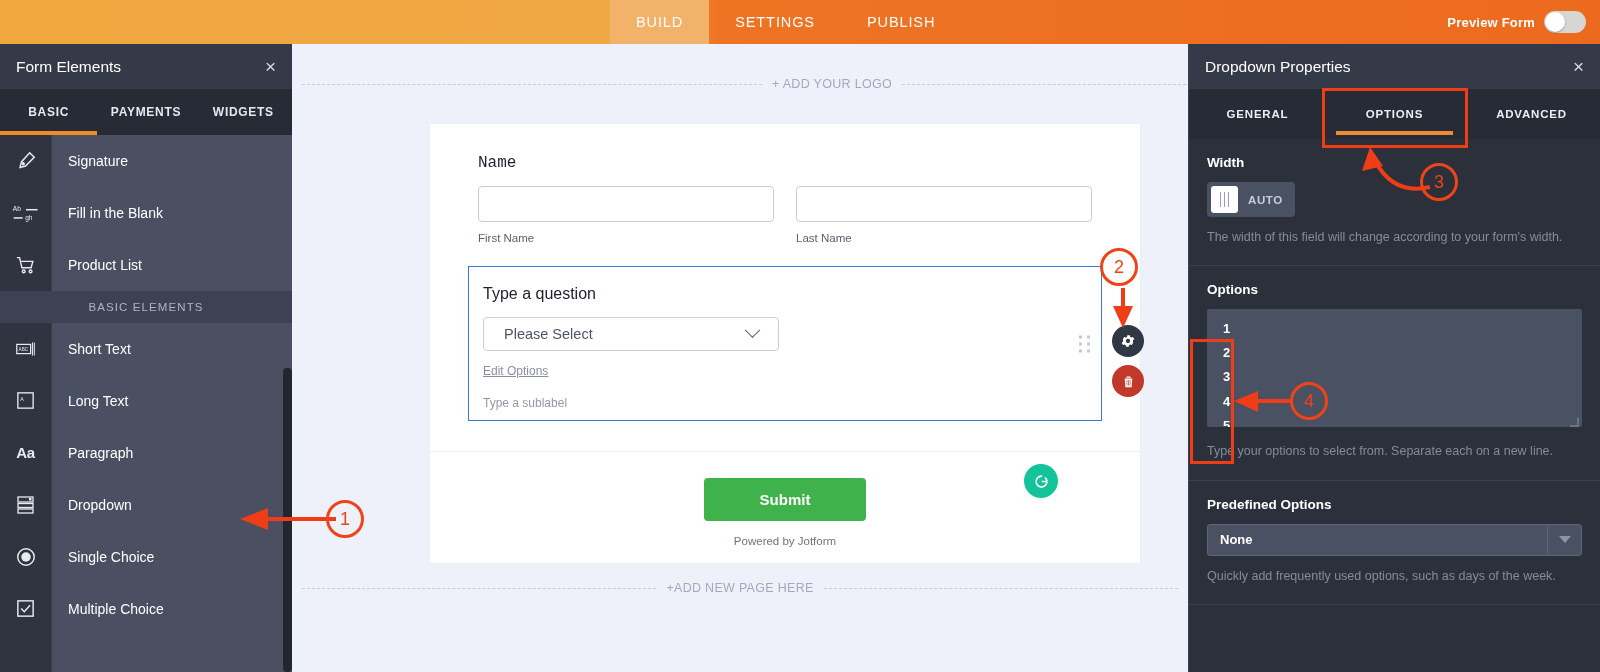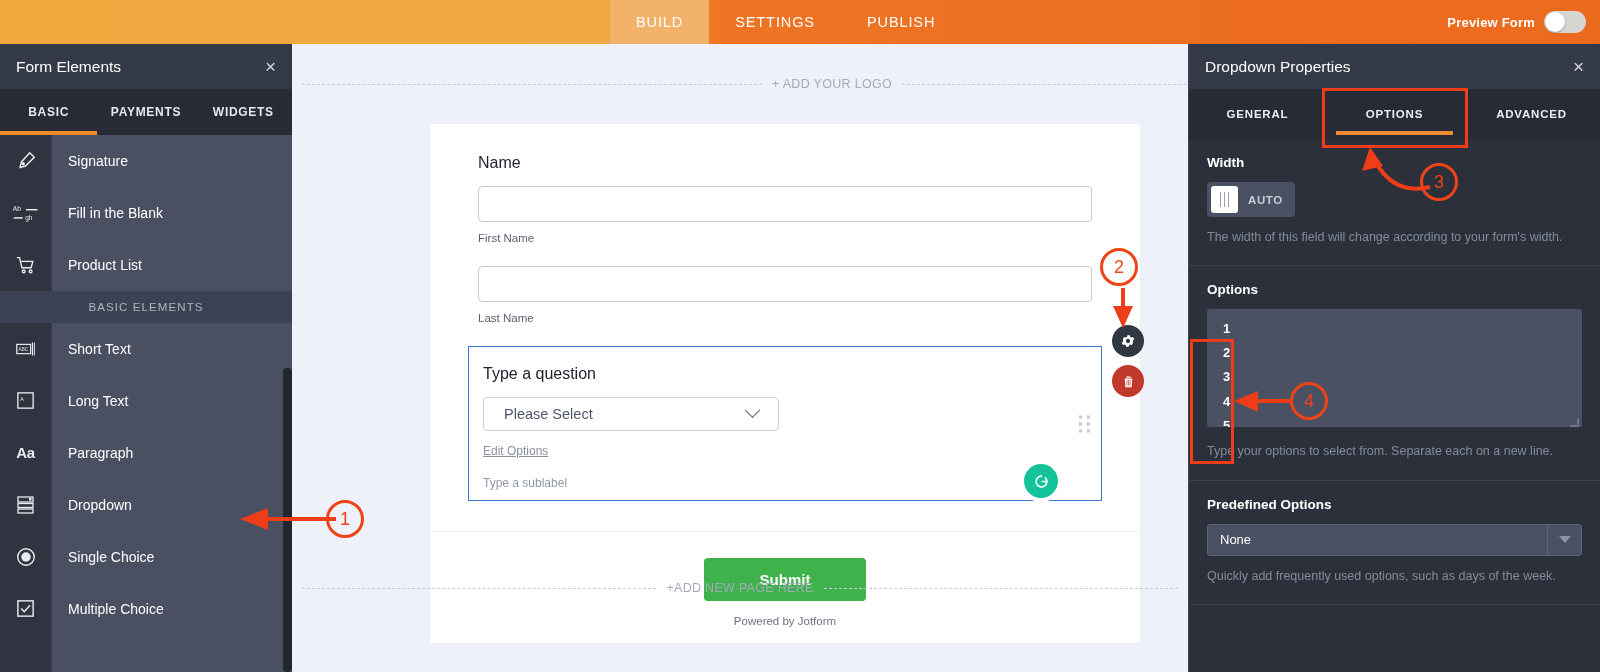--- a/index.html
+++ b/index.html
@@ -99,22 +99,22 @@
     padding: 0 10px; height: 24px; margin-top: 28px;
   }
   .dash-line { flex: 1; border-top: 1.5px dashed #c8cada; }
   .dash-label { color: #a6a9bb; font-size: 12.5px; letter-spacing: .3px; white-space: nowrap; }
 
   .form-card {
     position: absolute; left: 137px; top: 79px; width: 712px;
     background: #ffffff; border: 1px solid #eceef5;
   }
   .fld-name { padding: 30px 48px 0 48px; }
-  .fld-label { font-size: 16px; color: #1f2330; margin-bottom: 14px; }
-  .name-row { display: flex; gap: 22px; flex-direction: column; }
+  .fld-label { font-size: 16px; color: #1f2330; margin-bottom: 14px; font-family: Liberation Mono, monospace; }
+  .name-row { display: flex; gap: 22px; }
   .name-col { flex: 1; }
   .txt-input {
     width: 100%; height: 36px; border: 1px solid #c9ccd8; border-radius: 4px;
     background: #fff;
   }
   .sub-label { font-size: 11.5px; color: #5b6070; margin-top: 10px; }
 
   .dd-wrap { position: relative; margin: 22px 38px 0 38px; padding-bottom: 4px; }
   .dd-box {
     border: 1.5px solid #3b79d6; background: #fff;
@@ -208,21 +208,21 @@
   .opt-wrap { position: relative; }
   .opt-resize {
     position: absolute; right: 3px; bottom: 4px; width: 9px; height: 9px;
     border-right: 2px solid #6d748a; border-bottom: 2px solid #6d748a;
   }
   .sel-box {
     display: flex; width: 100%; height: 32px; background: #4a5162;
     border: 1px solid #5b6478; border-radius: 3px; overflow: hidden;
   }
   .sel-val { flex: 1; display: flex; align-items: center; padding-left: 12px;
-    color: #ffffff; font-size: 13px; font-weight: normal; }
+    color: #ffffff; font-size: 13px; font-weight: bold; }
   .sel-arrow {
     width: 34px; display: flex; align-items: center; justify-content: center;
     border-left: 1px solid #5b6478;
   }
   .sel-arrow span {
     width: 0; height: 0; border-left: 6px solid transparent;
     border-right: 6px solid transparent; border-top: 7px solid #8e94a4;
   }
 
   

